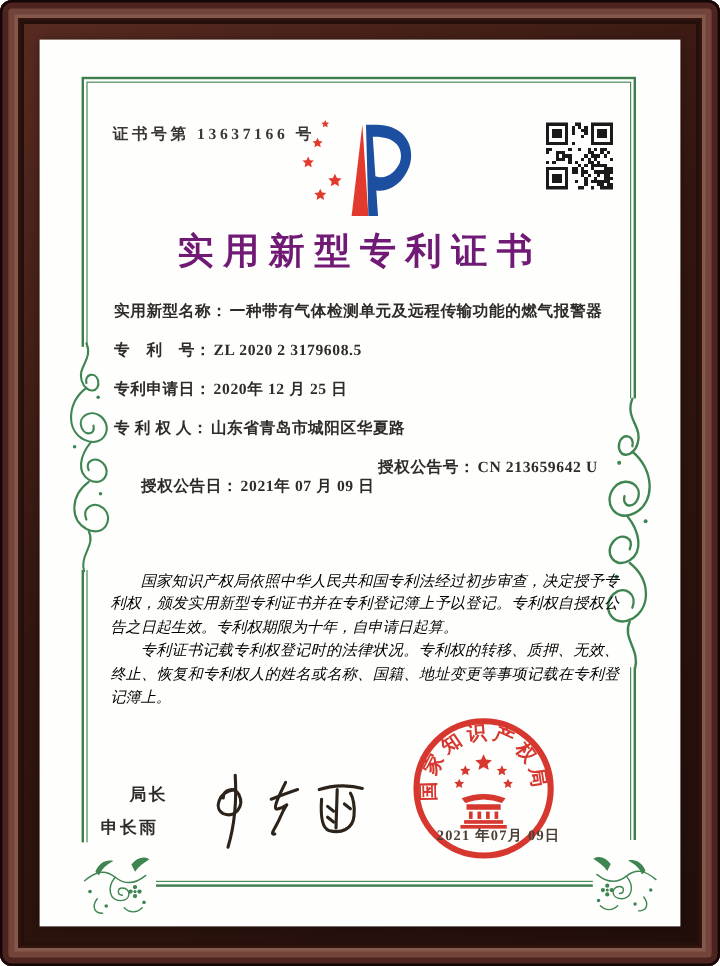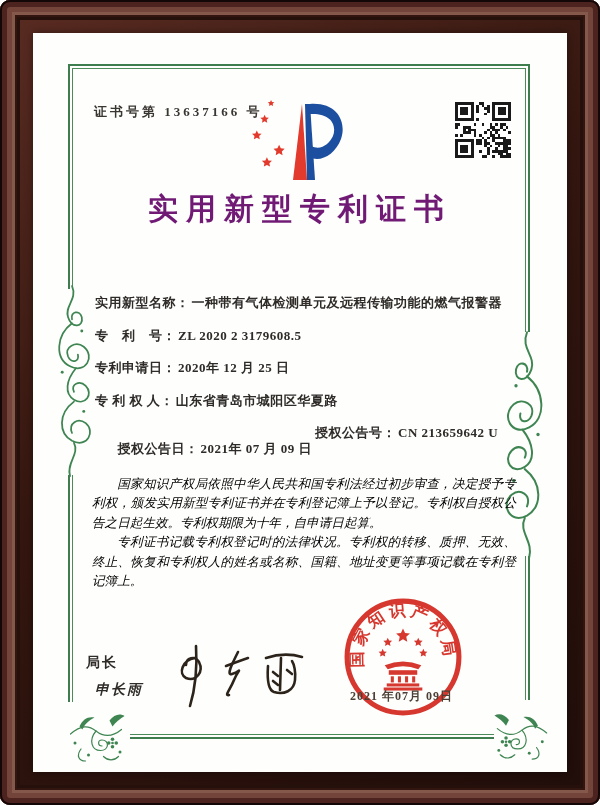--- a/index.html
+++ b/index.html
@@ -21,35 +21,35 @@
   .orn svg{display:block;width:100%;height:100%;}
   .flip{transform:scaleX(-1);}
   
   .cert-no{position:absolute;left:94px;top:103px;font-size:13px;font-weight:600;
     letter-spacing:3px;color:#3a3733;white-space:pre;text-align:center;}
   .logo{position:absolute;left:243px;top:94px;width:100px;height:90px;}
   .qr{position:absolute;left:455px;top:102px;width:56px;height:56px;}
   .title{position:absolute;left:0;right:0;top:189px;text-align:center;
     font-size:30px;font-weight:700;letter-spacing:8px;color:#701a75;white-space:pre;}
   
-  .fields{position:absolute;left:95px;top:250px;width:420px;font-size:13px;font-weight:600;margin-top:44px;}
+  .fields{position:absolute;left:95px;top:250px;width:420px;font-size:13px;font-weight:600;}
   .frow{height:32.6px;white-space:pre;letter-spacing:.5px;}
   .frow .lbl{margin-right:2px;}
   .grant{position:relative;}
   .grant .g2{position:absolute;left:220px;top:0;white-space:pre;}
   
   .bodytxt{position:absolute;left:92px;top:475px;width:424px;font-size:12.6px;
     line-height:19.4px;font-style:italic;color:#000000;text-align:justify;}
   .bodytxt p{margin:0;text-indent:2em;}
   
-  .role{position:absolute;left:86px;top:654px;font-size:14px;font-weight:700;letter-spacing:2px;}
-  .director{position:absolute;left:95px;top:681px;font-size:14px;font-weight:700;letter-spacing:2px;font-style:italic;}
+  .role{position:absolute;left:108px;top:654px;font-size:14px;font-weight:700;letter-spacing:2px;}
+  .director{position:absolute;left:84px;top:681px;font-size:14px;font-weight:700;letter-spacing:2px;}
   .sig{position:absolute;left:162px;top:634px;width:165px;height:85px;}
   .seal{position:absolute;left:342px;top:596px;width:122px;height:122px;opacity:.93;}
-  .seal-date{position:absolute;left:350px;top:688px;width:120px;font-size:12px;
+  .seal-date{position:absolute;left:364px;top:688px;width:120px;font-size:12px;
     font-weight:600;letter-spacing:1px;color:#4c4036;z-index:5;white-space:pre;}
 </style>
 </head>
 <body>
 
 <div class="stage">
   <div class="frame"></div>
   <div class="paper"></div>
   <div class="gborder"></div>
 

